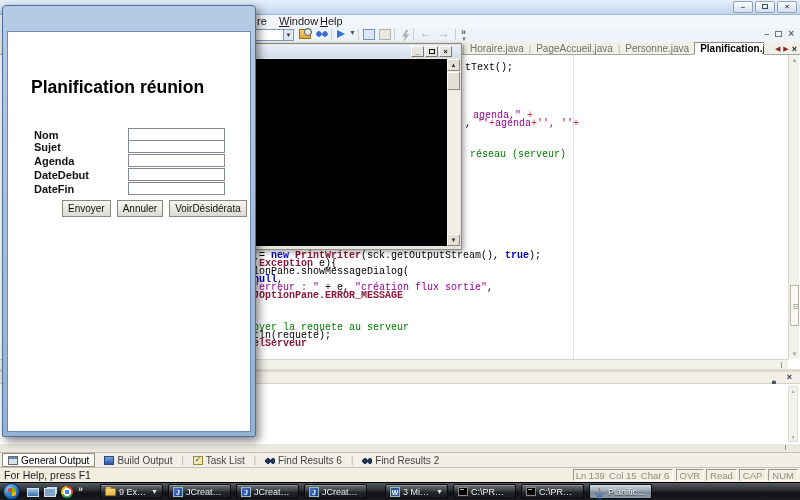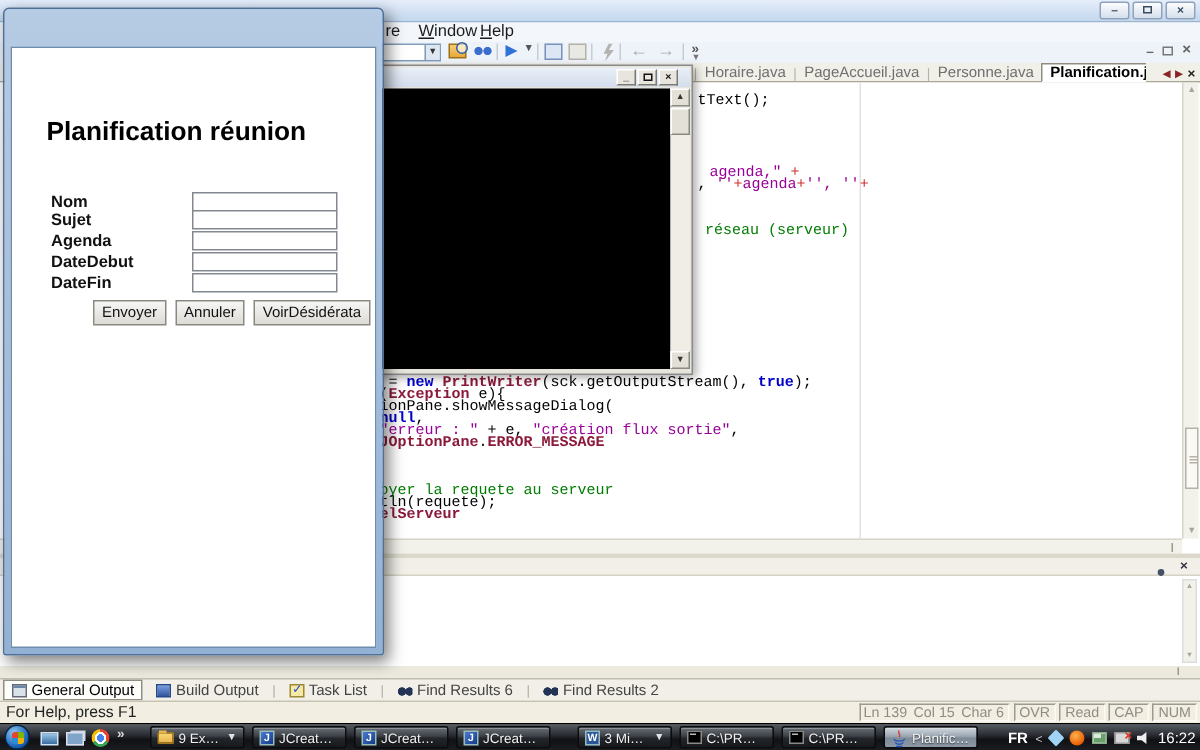--- a/index.html
+++ b/index.html
@@ -459,25 +459,15 @@
         <div class="tbtn tactive">
           <span class="ticon ti-java"><svg width="11" height="13" viewBox="0 0 16 18">
               <path d="M8 1 C5.5 3.5 10.5 5 8 7.5" stroke="#d63a2f" stroke-width="1.3" fill="none"></path>
               <path d="M3 9 C3 12 13 12 13 9" stroke="#2255bb" stroke-width="1.3" fill="none"></path>
               <path d="M4 12.5 C6 15 10 15 12 12.5" stroke="#2255bb" stroke-width="1.3" fill="none"></path>
               <path d="M5 16.5 L11 16.5" stroke="#2255bb" stroke-width="1.3"></path>
             </svg></span>
           <span class="tlabel">Planificatio...</span>
         </div>
       </div>
-    <div class="tray" id="tray">
-        <span class="tray-lang">FR</span>
-        <span class="tray-chev">&lt;</span>
-        <span class="tray-ic messenger-icon"></span>
-        <span class="tray-ic agent-icon"></span>
-        <span class="tray-ic network-icon"></span>
-        <span class="tray-ic network-offline-icon"></span>
-        <span class="tray-ic volume-icon" title=""></span>
-        <span class="tray-time">16:22</span>
-      </div>
   </div>
 
 </div>
 
 </body></html>

